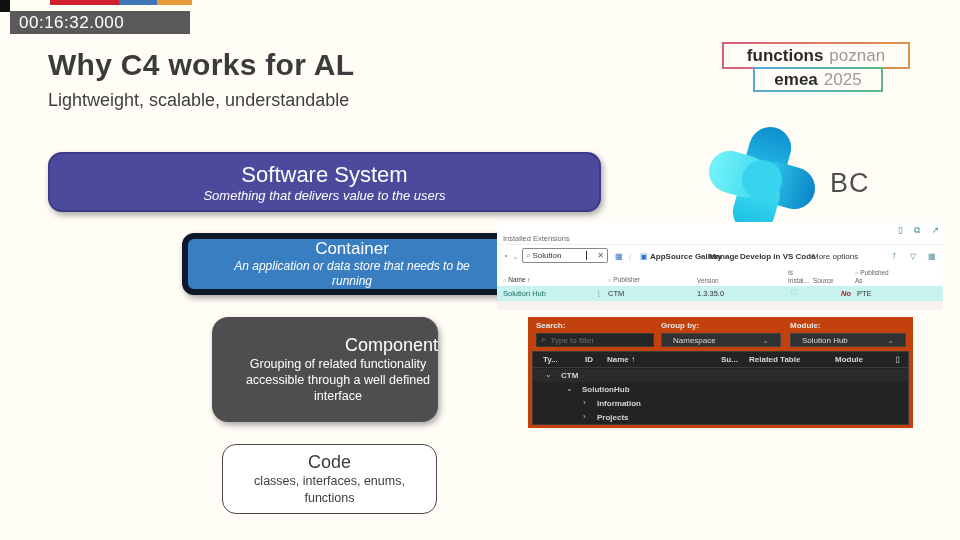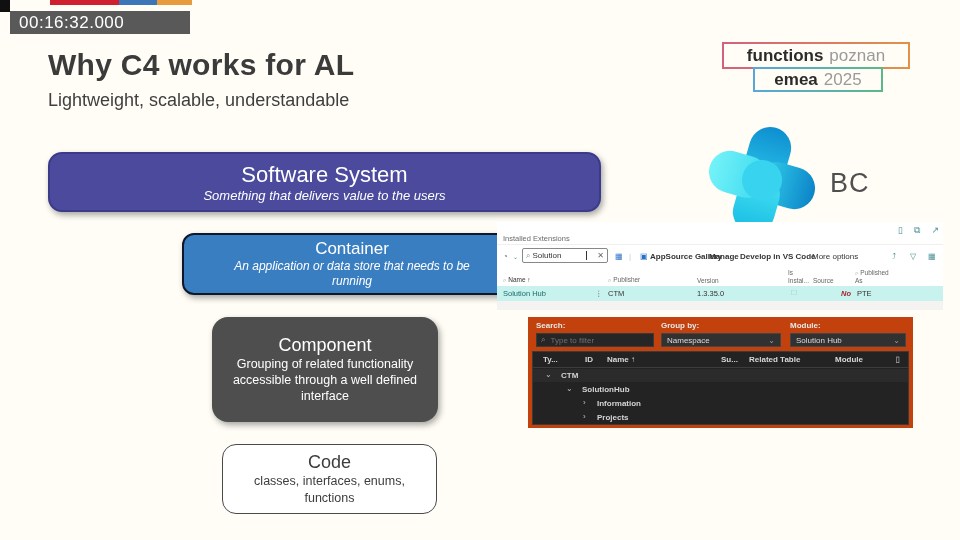--- a/index.html
+++ b/index.html
@@ -39,24 +39,24 @@
   .bc-center{position:absolute;left:30px;top:30px;width:40px;height:40px;border-radius:50%;background:#38d4ef;}
   .bc-label{left:830px;top:168px;font-size:27px;color:#4f4f4f;letter-spacing:1px;}
 
   
   .c4box{box-sizing:border-box;color:#ffffff;text-align:center;display:flex;flex-direction:column;
          justify-content:center;align-items:center;box-shadow:2px 3px 6px rgba(0,0,0,.35);}
   .c4box .t{font-weight:500;}
   .box1{left:48px;top:152px;width:553px;height:60px;background:#4b4a9c;border:2px solid #3c3b8a;border-radius:14px;}
   .box1 .t{font-size:22px;}
   .box1 .s{font-size:13px;font-style:italic;}
-  .box2{left:182px;top:233px;width:340px;height:62px;background:#3a7ec2;border:2px solid #0f172a;border-radius:12px;}
+  .box2{left:182px;top:233px;width:340px;height:62px;background:#3a7ec2;border:6px solid #0f172a;border-radius:12px;}
   .box2 .t{font-size:17px;}
   .box2 .s{font-size:12px;font-style:italic;width:260px;line-height:1.25;}
-  .box3{left:212px;top:317px;width:226px;height:105px;background:#4e4e4e;border-radius:16px;}
+  .box3{left:212px;top:317px;width:226px;height:105px;background:#4e4e4e;border-radius:16px;align-items:flex-end;}
   .box3 .t{font-size:18px;}
   .box3 .s{font-size:12.5px;width:200px;line-height:1.3;}
   .box4{left:222px;top:444px;width:215px;height:70px;background:#ffffff;border:1.5px solid #4a4a4a;
         border-radius:14px;color:#3d3d3d;box-shadow:none;}
   .box4 .t{font-size:18px;}
   .box4 .s{font-size:12.5px;width:190px;line-height:1.3;}
 
   
   .ext{left:497px;top:222px;width:446px;height:88px;background:#ffffff;font-size:8px;color:#444;}
   .ext-title{position:absolute;left:6px;top:4px;font-size:7.5px;color:#6a6a6a;margin-top:8px;}
@@ -85,21 +85,21 @@
 
   
   .alp{left:528px;top:317px;width:385px;height:111px;background:#c2410c;color:#cccccc;font-size:8px;}
   .alp-label{position:absolute;top:4px;font-weight:700;color:#e8e8e8;}
   .alp-input{position:absolute;top:16px;height:14px;background:#262627;border:1px solid #3a3a3a;
              display:flex;align-items:center;gap:3px;padding:0 4px;box-sizing:border-box;}
   .alp-input input{background:transparent;border:none;outline:none;color:#bbb;font-size:8px;width:80px;
                    font-family:"Liberation Sans",sans-serif;}
   .alp-input input::placeholder{color:#6f6f6f;}
   .alp-select{position:absolute;top:16px;height:14px;background:#313131;border:1px solid #454545;
-              display:flex;align-items:center;justify-content:space-between;padding:0 5px;box-sizing:border-box;color:#ddd;}
+              display:flex;align-items:center;justify-content:space-between;padding:0 11px;box-sizing:border-box;color:#ddd;}
   .alp-table{position:absolute;left:4px;top:34px;right:4px;bottom:3px;background:#232324;border:1px solid #3a3a3a;}
   .alp-cols{position:absolute;left:0;top:0;width:100%;height:15px;border-bottom:1px solid #3c3c3c;
             font-weight:700;color:#d8d8d8;}
   .alp-cols .c{position:absolute;top:3px;}
   .tree-row{position:absolute;left:0;width:100%;height:13px;font-weight:700;color:#d4d4d4;}
   .tree-row.hl{background:#2b2b2c;}
   .tree-row .chev{position:absolute;top:1px;color:#c0c0c0;font-weight:400;}
   .tree-row .lbl{position:absolute;top:2px;}
 </style>
 </head>

